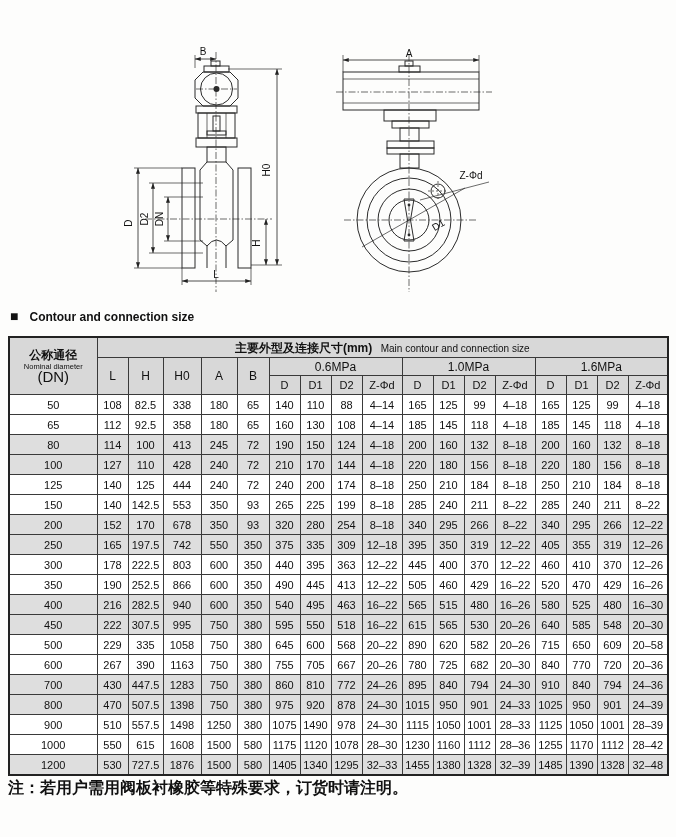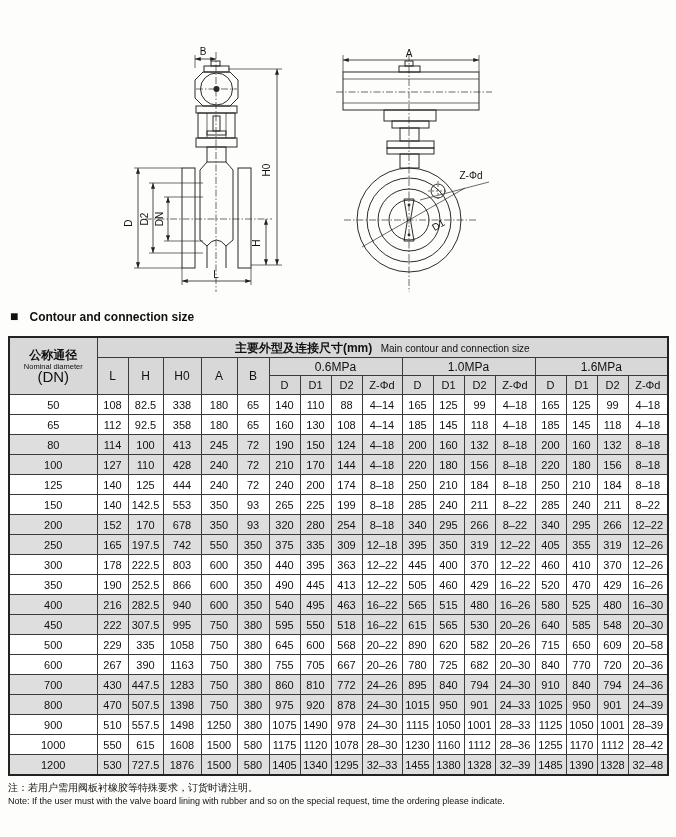--- a/index.html
+++ b/index.html
@@ -23,21 +23,21 @@
   tr.shaded td{background:#dedede;}
   .h-dn-cn{font-size:12px;font-weight:bold;line-height:13px;}
   .h-dn-en{font-size:7.5px;line-height:9px;}
   .h-dn-u{font-size:15px;line-height:12px;}
   .h-main .cn{font-size:12px;font-weight:bold;}
   .h-main .en{font-size:10px;font-weight:normal;margin-left:4px;}
   .row1{height:16px;}
   .row2 th{height:17px;font-size:12px;}
   .row3 th{height:18px;font-size:11px;}
   .note{margin:4px 0 0 8px;}
-  .note-cn{font-size:10px;font-weight:normal;line-height:15px;}
+  .note-cn{font-size:16px;font-weight:bold;line-height:15px;}
   .note-en{font-size:9px;line-height:12px;}
 </style>
 </head>
 <body>
 
 <div class="page">
 
   <svg width="676" height="306" viewBox="0 0 676 306">
     <defs>
       <marker id="arr" viewBox="0 0 10 10" refX="9" refY="5" markerWidth="8" markerHeight="8" orient="auto-start-reverse">
@@ -588,16 +588,15 @@
           <td>1485</td>
           <td>1390</td>
           <td>1328</td>
           <td>32–48</td>
         </tr>
       </tbody>
   </table>
 
   <div class="note">
     <div class="note-cn">注：若用户需用阀板衬橡胶等特殊要求，订货时请注明。</div>
-    <div class="note-en">Note: If the user must with the valve board lining with rubber and so on the special request, time the ordering please indicate.</div>
   </div>
 
 </div>
 
 </body></html>

